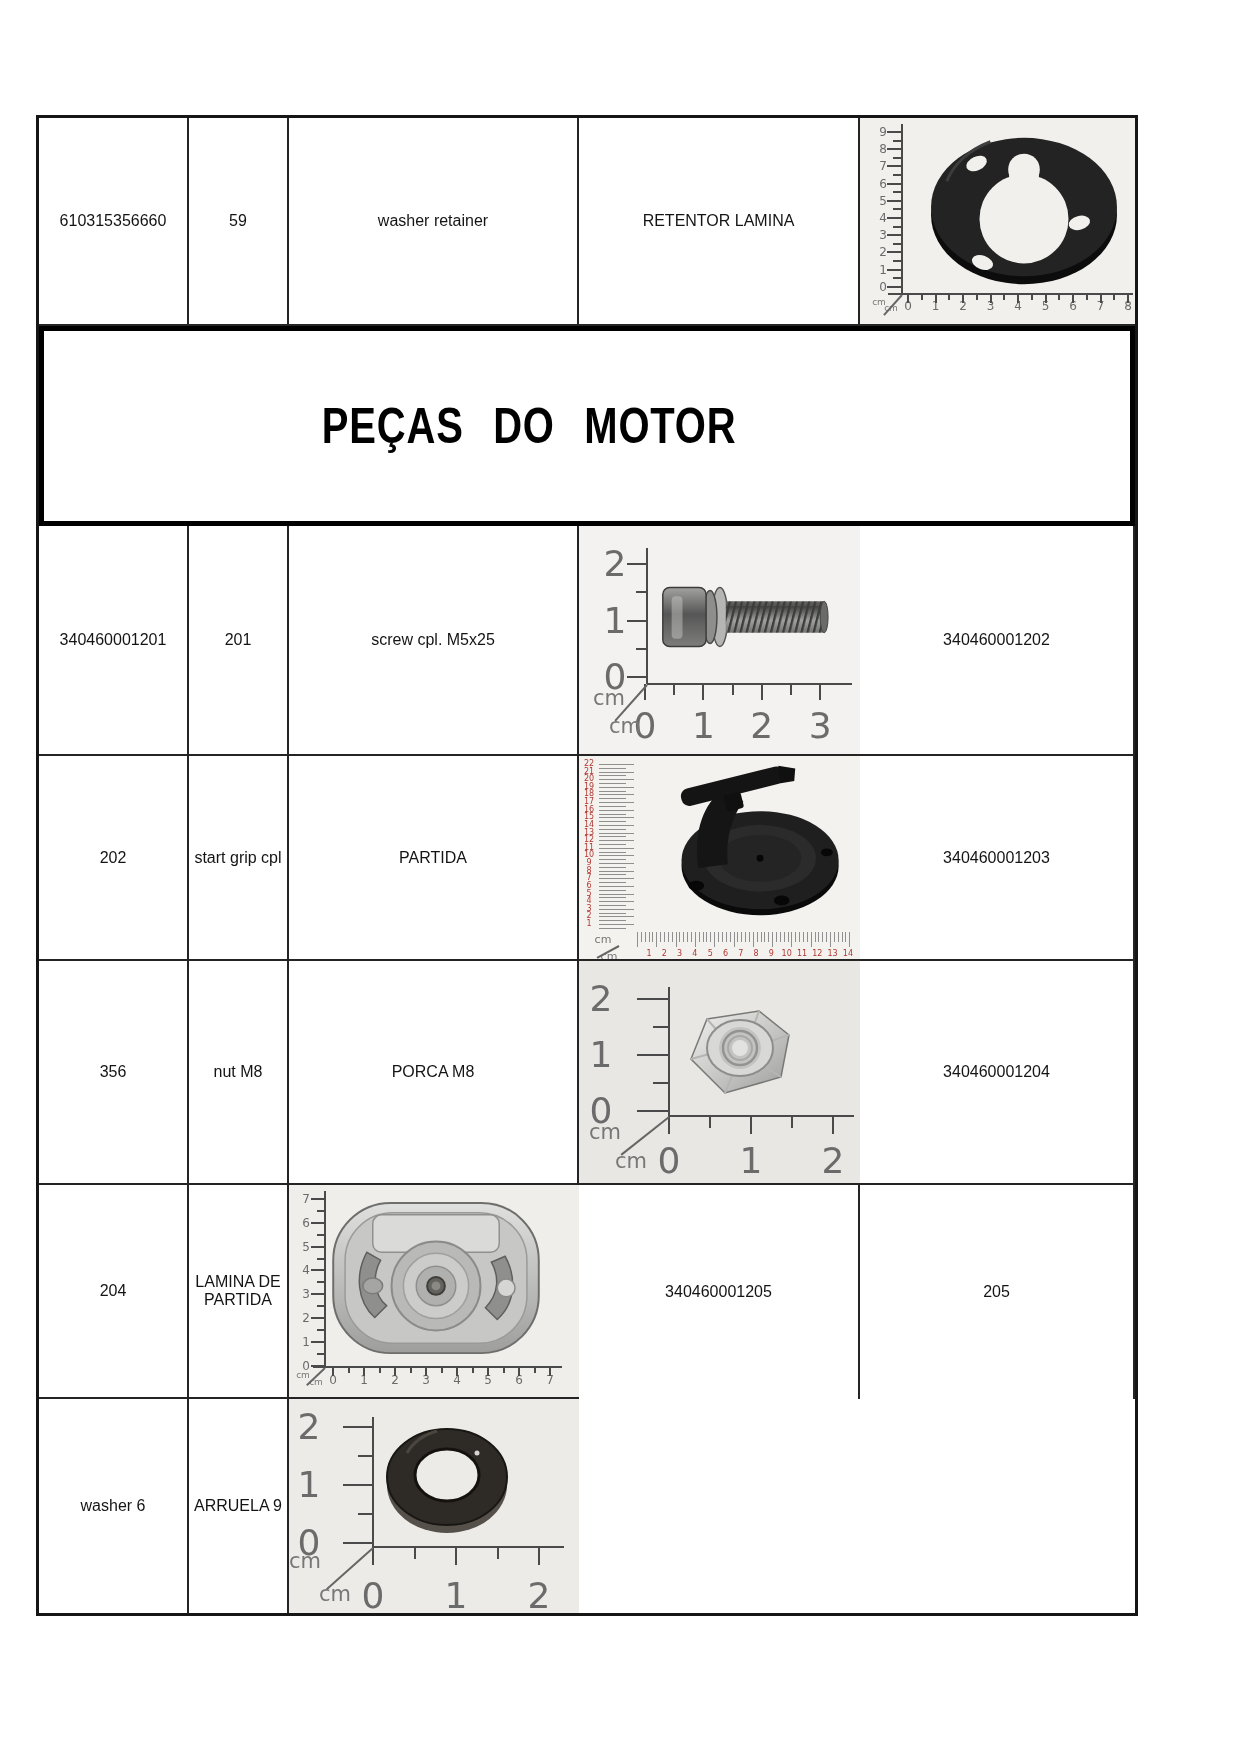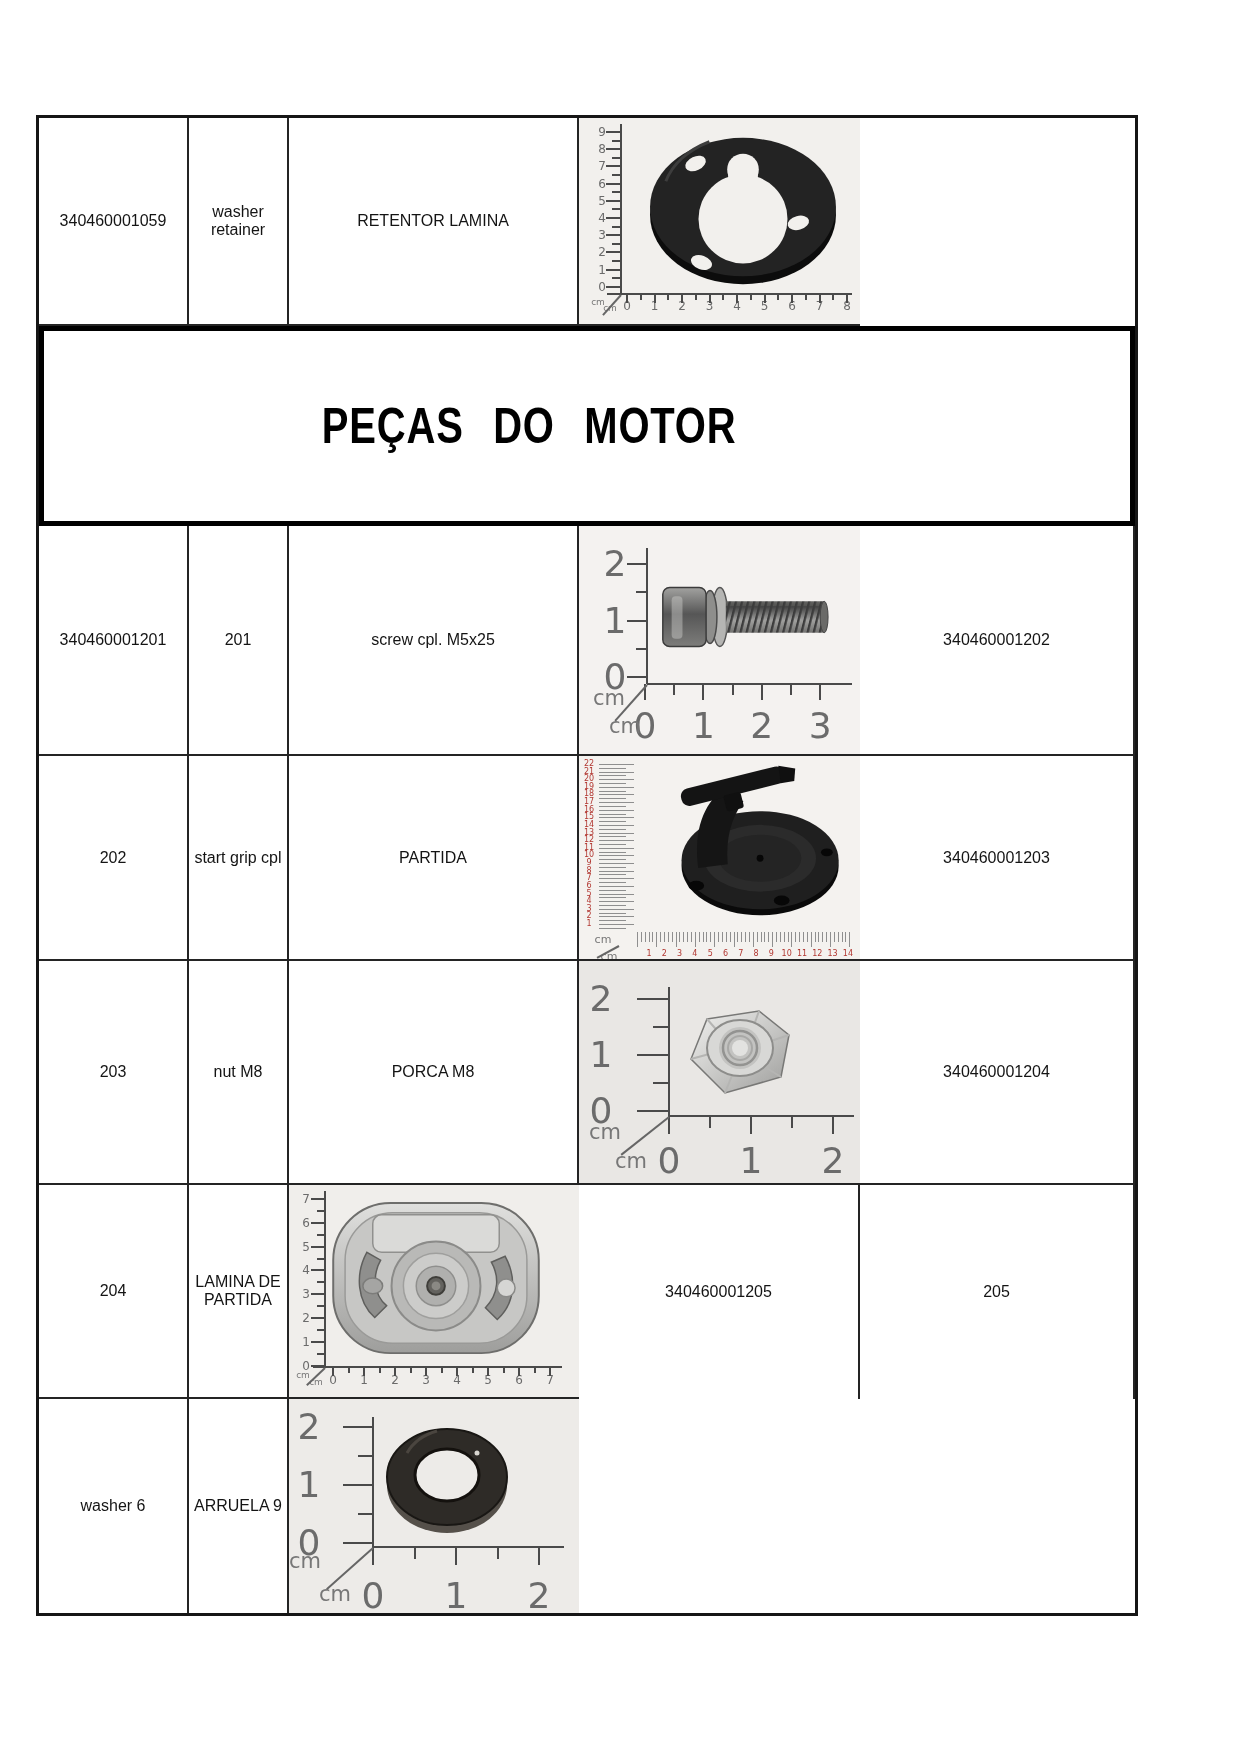--- a/index.html
+++ b/index.html
@@ -34,21 +34,22 @@
   .ln{position:absolute;background:#4a4a4a}
   .diag{position:absolute;height:2px;background:#666;transform-origin:0 50%}
   .part{position:absolute}
   .part svg{width:100%;height:100%;display:block}
 </style>
 </head>
 <body>
 
 <div class="page">
   <div class="parts-table">
-      <div class="cell">340460001059</div>
+      <div class="cell">610315356660</div>
+      <div class="cell">59</div>
       <div class="cell">washer retainer</div>
       <div class="cell">RETENTOR LAMINA</div>
       <div class="cell photo-cell last-col ">
         <div class="ph" style="background: rgb(242, 240, 237);">
           <div class="ln" style="left: 41px; top: 6px; width: 2px; height: 170px;"></div>
           <div class="ln" style="left: 28px; top: 175px; width: 245px; height: 2px;"></div>
           <div class="lb" style="left: 23px; top: 14px; font-size: 12px;">9</div>
           <div class="ln" style="left: 27px; top: 13px; width: 15px; height: 2px;"></div>
           <div class="ln" style="left: 33px; top: 21.6px; width: 9px; height: 2px;"></div>
           <div class="lb" style="left: 23px; top: 31.2px; font-size: 12px;">8</div>
@@ -340,21 +341,21 @@
 <g transform="rotate(-14 96 26)">
 <rect x="44" y="14" width="108" height="18" rx="8" fill="#141414"></rect>
 <path d="M148 14 l16 7 -4 12 -14 -1 z" fill="#101010"></path>
 <rect x="86" y="30" width="18" height="17" rx="3" fill="#101010"></rect>
 </g>
 </svg>
           </div>
         </div>
       </div>
       <div class="cell">340460001203</div>
-      <div class="cell">203</div>
+      <div class="cell">356</div>
       <div class="cell">nut M8</div>
       <div class="cell">PORCA M8</div>
       <div class="cell photo-cell last-col ">
         <div class="ph" style="background: rgb(233, 231, 228);">
           <div class="ln" style="left: 89px; top: 26px; width: 2px; height: 129px;"></div>
           <div class="ln" style="left: 90px; top: 154px; width: 185px; height: 2px;"></div>
           <div class="lb" style="left: 22px; top: 38px; font-size: 36px;">2</div>
           <div class="ln" style="left: 58px; top: 37px; width: 32px; height: 2px;"></div>
           <div class="ln" style="left: 74px; top: 65px; width: 16px; height: 2px;"></div>
           <div class="lb" style="left: 22px; top: 94px; font-size: 36px;">1</div>

